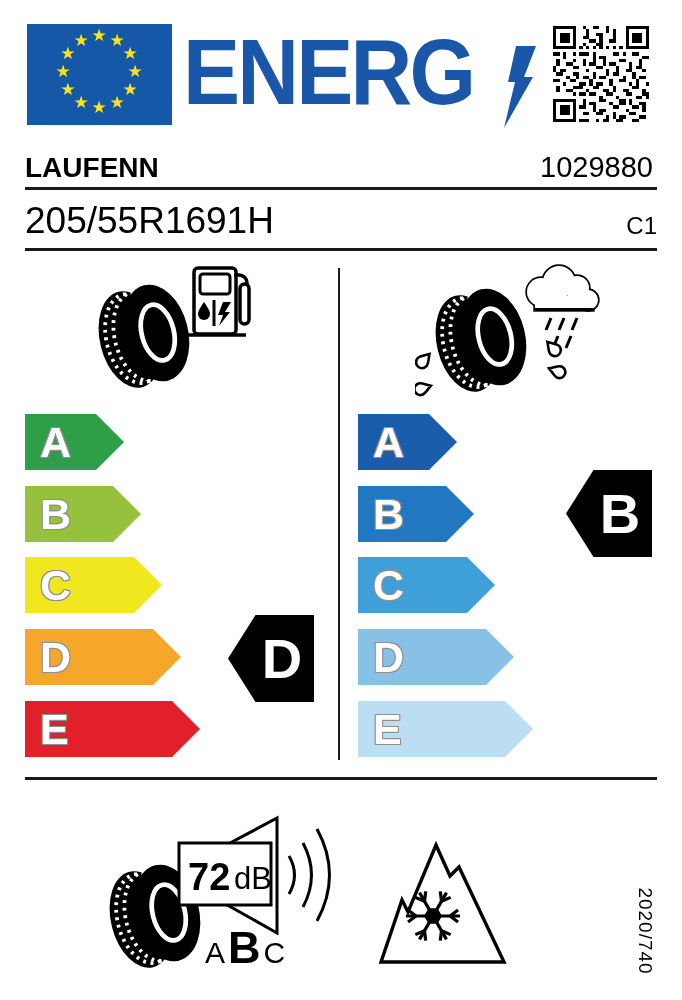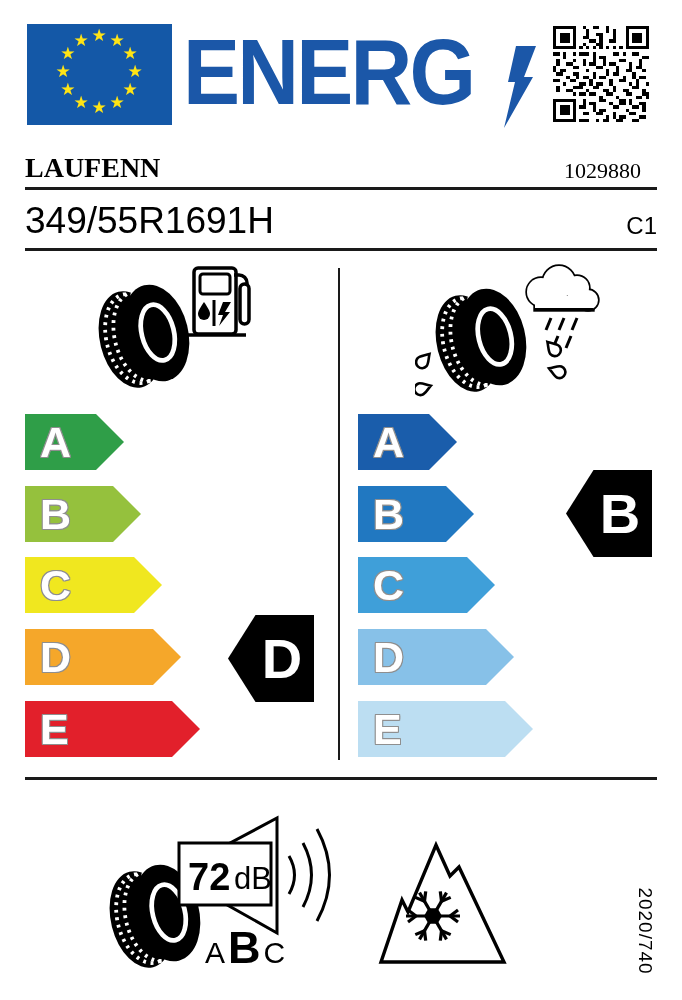--- a/index.html
+++ b/index.html
@@ -12,23 +12,23 @@
   
   .eu-flag { position:absolute; left:27px; top:24px; width:145px; height:101px; }
   .eu-flag .stars { position:absolute; left:72px; top:50px; width:1px; height:1px; }
   .eu-flag .st { position:absolute; left:-9px; top:-11px; width:18px; height:18px;
     font-size:17px; line-height:18px; text-align:center; }
   .energ { position:absolute; left:183px; top:24px; font-size:92px; line-height:1.05;
     font-weight:bold; letter-spacing:-3px; transform:scaleX(.93); transform-origin:left top; }
   .bolt { position:absolute; left:500px; top:44px; }
   .qr { position:absolute; left:553px; top:26px; width:96px; height:96px; }
   
-  .brand-row { position:absolute; left:25px; right:25px; top:148px; height:36px;font-family:Liberation Serif, serif; }
+  .brand-row { position:absolute; left:25px; right:25px; top:148px; height:36px; }
   .brand { position:absolute; left:0; bottom:0; font-size:28px; font-weight:bold; letter-spacing:0; }
-  .artno { position:absolute; right:16px; bottom:0; font-size:22px;margin-left:36px; }
+  .artno { position:absolute; right:4px; bottom:0; font-size:29px;margin-left:36px; }
   .rule { position:absolute; left:25px; width:632px; height:3px; background:#1a1a1a; }
   .rule1 { top:187px; } .rule2 { top:248px; } .rule3 { top:777px; }
   .size-row { position:absolute; left:25px; right:25px; top:200px; height:44px; }
   .tyresize { position:absolute; left:0; bottom:2px; font-size:37px; }
   .tyreclass { position:absolute; right:0; bottom:4px; font-size:24px; }
   .vdivider { position:absolute; left:338px; top:268px; width:2px; height:492px; background:#1a1a1a; }
   
   .bar { position:absolute; height:56px; display:flex; align-items:center; padding-left:15px;
     clip-path:polygon(0 0, calc(100% - 28px) 0, 100% 50%, calc(100% - 28px) 100%, 0 100%);
     filter:drop-shadow(0 0 .6px #555); }
@@ -121,21 +121,21 @@
       M8 28h3v1H8zM13 28h1v1h-1zM15 28h2v1h-2zM19 28h2v1h-2zM24 28h2v1h-2z"></path>
   </svg>
 
   <div class="brand-row">
     <div class="brand">LAUFENN</div>
     <div class="artno">1029880</div>
   </div>
   <div class="rule rule1"></div>
 
   <div class="size-row">
-    <div class="tyresize">349/55R1691H</div>
+    <div class="tyresize">205/55R1691H</div>
     <div class="tyreclass">C1</div>
   </div>
   <div class="rule rule2"></div>
   <div class="vdivider"></div>
 
   <svg class="icon-fuel-cell" width="172" height="150" viewBox="0 0 172 150">
     <use href="#tyre" x="6" y="18" width="104" height="116"></use>
     <g transform="translate(106,6)" fill="none" stroke="#000" stroke-width="3.5">
       <path d="M-4,69 H54"></path>
       <rect x="2" y="2" width="42" height="66" rx="4" fill="#fff"></rect>

